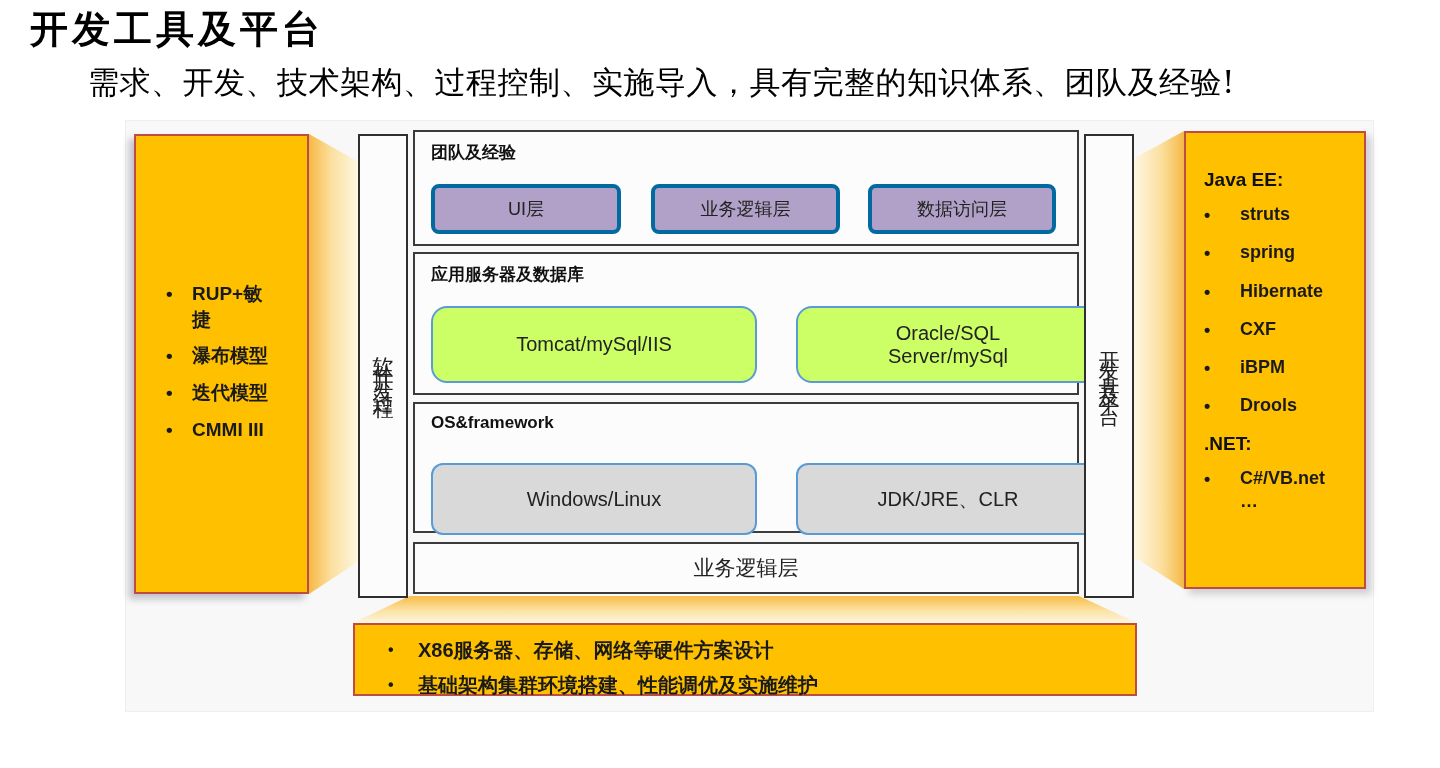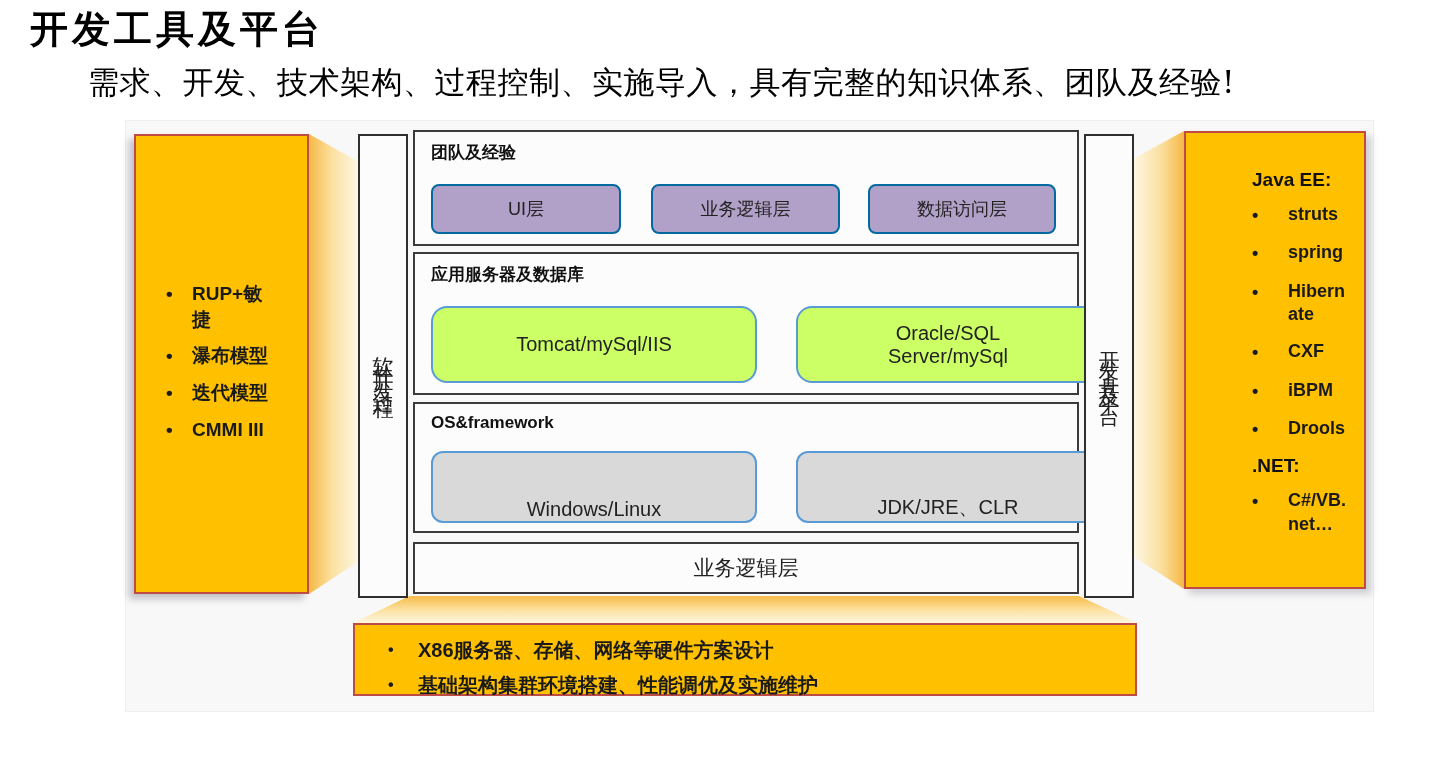--- a/index.html
+++ b/index.html
@@ -14,21 +14,21 @@
 
   
   .panel{position:absolute;left:125px;top:120px;width:1247px;height:590px;
     background:#f8f8f8;border:1px solid #efefef;}
 
   
   .orange{position:absolute;background:#FFC000;border:2px solid #BE4C45;box-sizing:border-box;}
   .orange.shadow-l{box-shadow:-5px 5px 7px rgba(110,110,130,0.40);}
   .orange.shadow-r{box-shadow:5px 5px 7px rgba(110,110,130,0.30);}
   .left-box{left:133px;top:133px;width:175px;height:460px;}
-  .right-box{left:1183px;top:130px;width:182px;height:458px;padding-left:48px;}
+  .right-box{left:1183px;top:130px;width:182px;height:458px;}
   .bottom-box{left:352px;top:622px;width:784px;height:73px;}
 
   
   .funnel{position:absolute;}
   .funnel-left{left:308px;top:133px;width:49px;height:460px;
     background:linear-gradient(90deg,#F6B945 0%,#FBDF9E 45%,#FEF7E2 100%);
     clip-path:polygon(0 0,100% 6%,100% 93%,0 100%);}
   .funnel-right{left:1133px;top:130px;width:50px;height:458px;
     background:linear-gradient(90deg,#FEF7E2 0%,#FBDF9E 55%,#F6B945 100%);
     clip-path:polygon(0 6%,100% 0,100% 100%,0 93%);}
@@ -49,26 +49,26 @@
     border:2px solid #3b3b3b;box-sizing:border-box;}
   .row1{top:129px;height:116px;}
   .row2{top:251px;height:143px;}
   .row3{top:401px;height:131px;}
   .row4{top:541px;height:52px;display:flex;align-items:center;justify-content:center;
     font-size:21px;color:#222;}
   .row-header{position:absolute;left:16px;top:9px;font-size:17px;font-weight:bold;color:#111;}
 
   .chip{position:absolute;display:flex;align-items:center;justify-content:center;
     text-align:center;box-sizing:border-box;}
-  .chip.purple{background:#B1A0C7;border:2px solid #0369a1;border-radius:8px;
+  .chip.purple{background:#B1A0C7;border:4px solid #0369a1;border-radius:8px;
     top:52px;height:50px;font-size:18px;color:#222;}
   .chip.green{background:#CCFF66;border:2px solid #5B9BD5;border-radius:16px;
     top:52px;height:77px;font-size:20px;color:#222;}
   .chip.gray{background:#D9D9D9;border:2px solid #5B9BD5;border-radius:12px;
-    top:47px;height:72px;font-size:20px;color:#222;align-items:flex-end;}
+    top:59px;height:72px;font-size:20px;color:#222;}
   .p1{left:16px;width:190px;} .p2{left:236px;width:189px;} .p3{left:453px;width:188px;}
   .g1{left:16px;width:326px;} .g2{left:381px;width:304px;}
   .g2 .chip-label{max-width:170px;}
 
   
   .bullets{list-style:none;margin:0;padding:0;}
   .bullet-item{display:flex;margin-bottom:11px;line-height:1.35;font-weight:bold;}
   .bullet-item::before{content:"•";flex:0 0 auto;margin-right:0;}
   .left-list{padding:145px 0 0 30px;font-size:19px;}
   .left-list .bullet-item::before{width:26px;}

